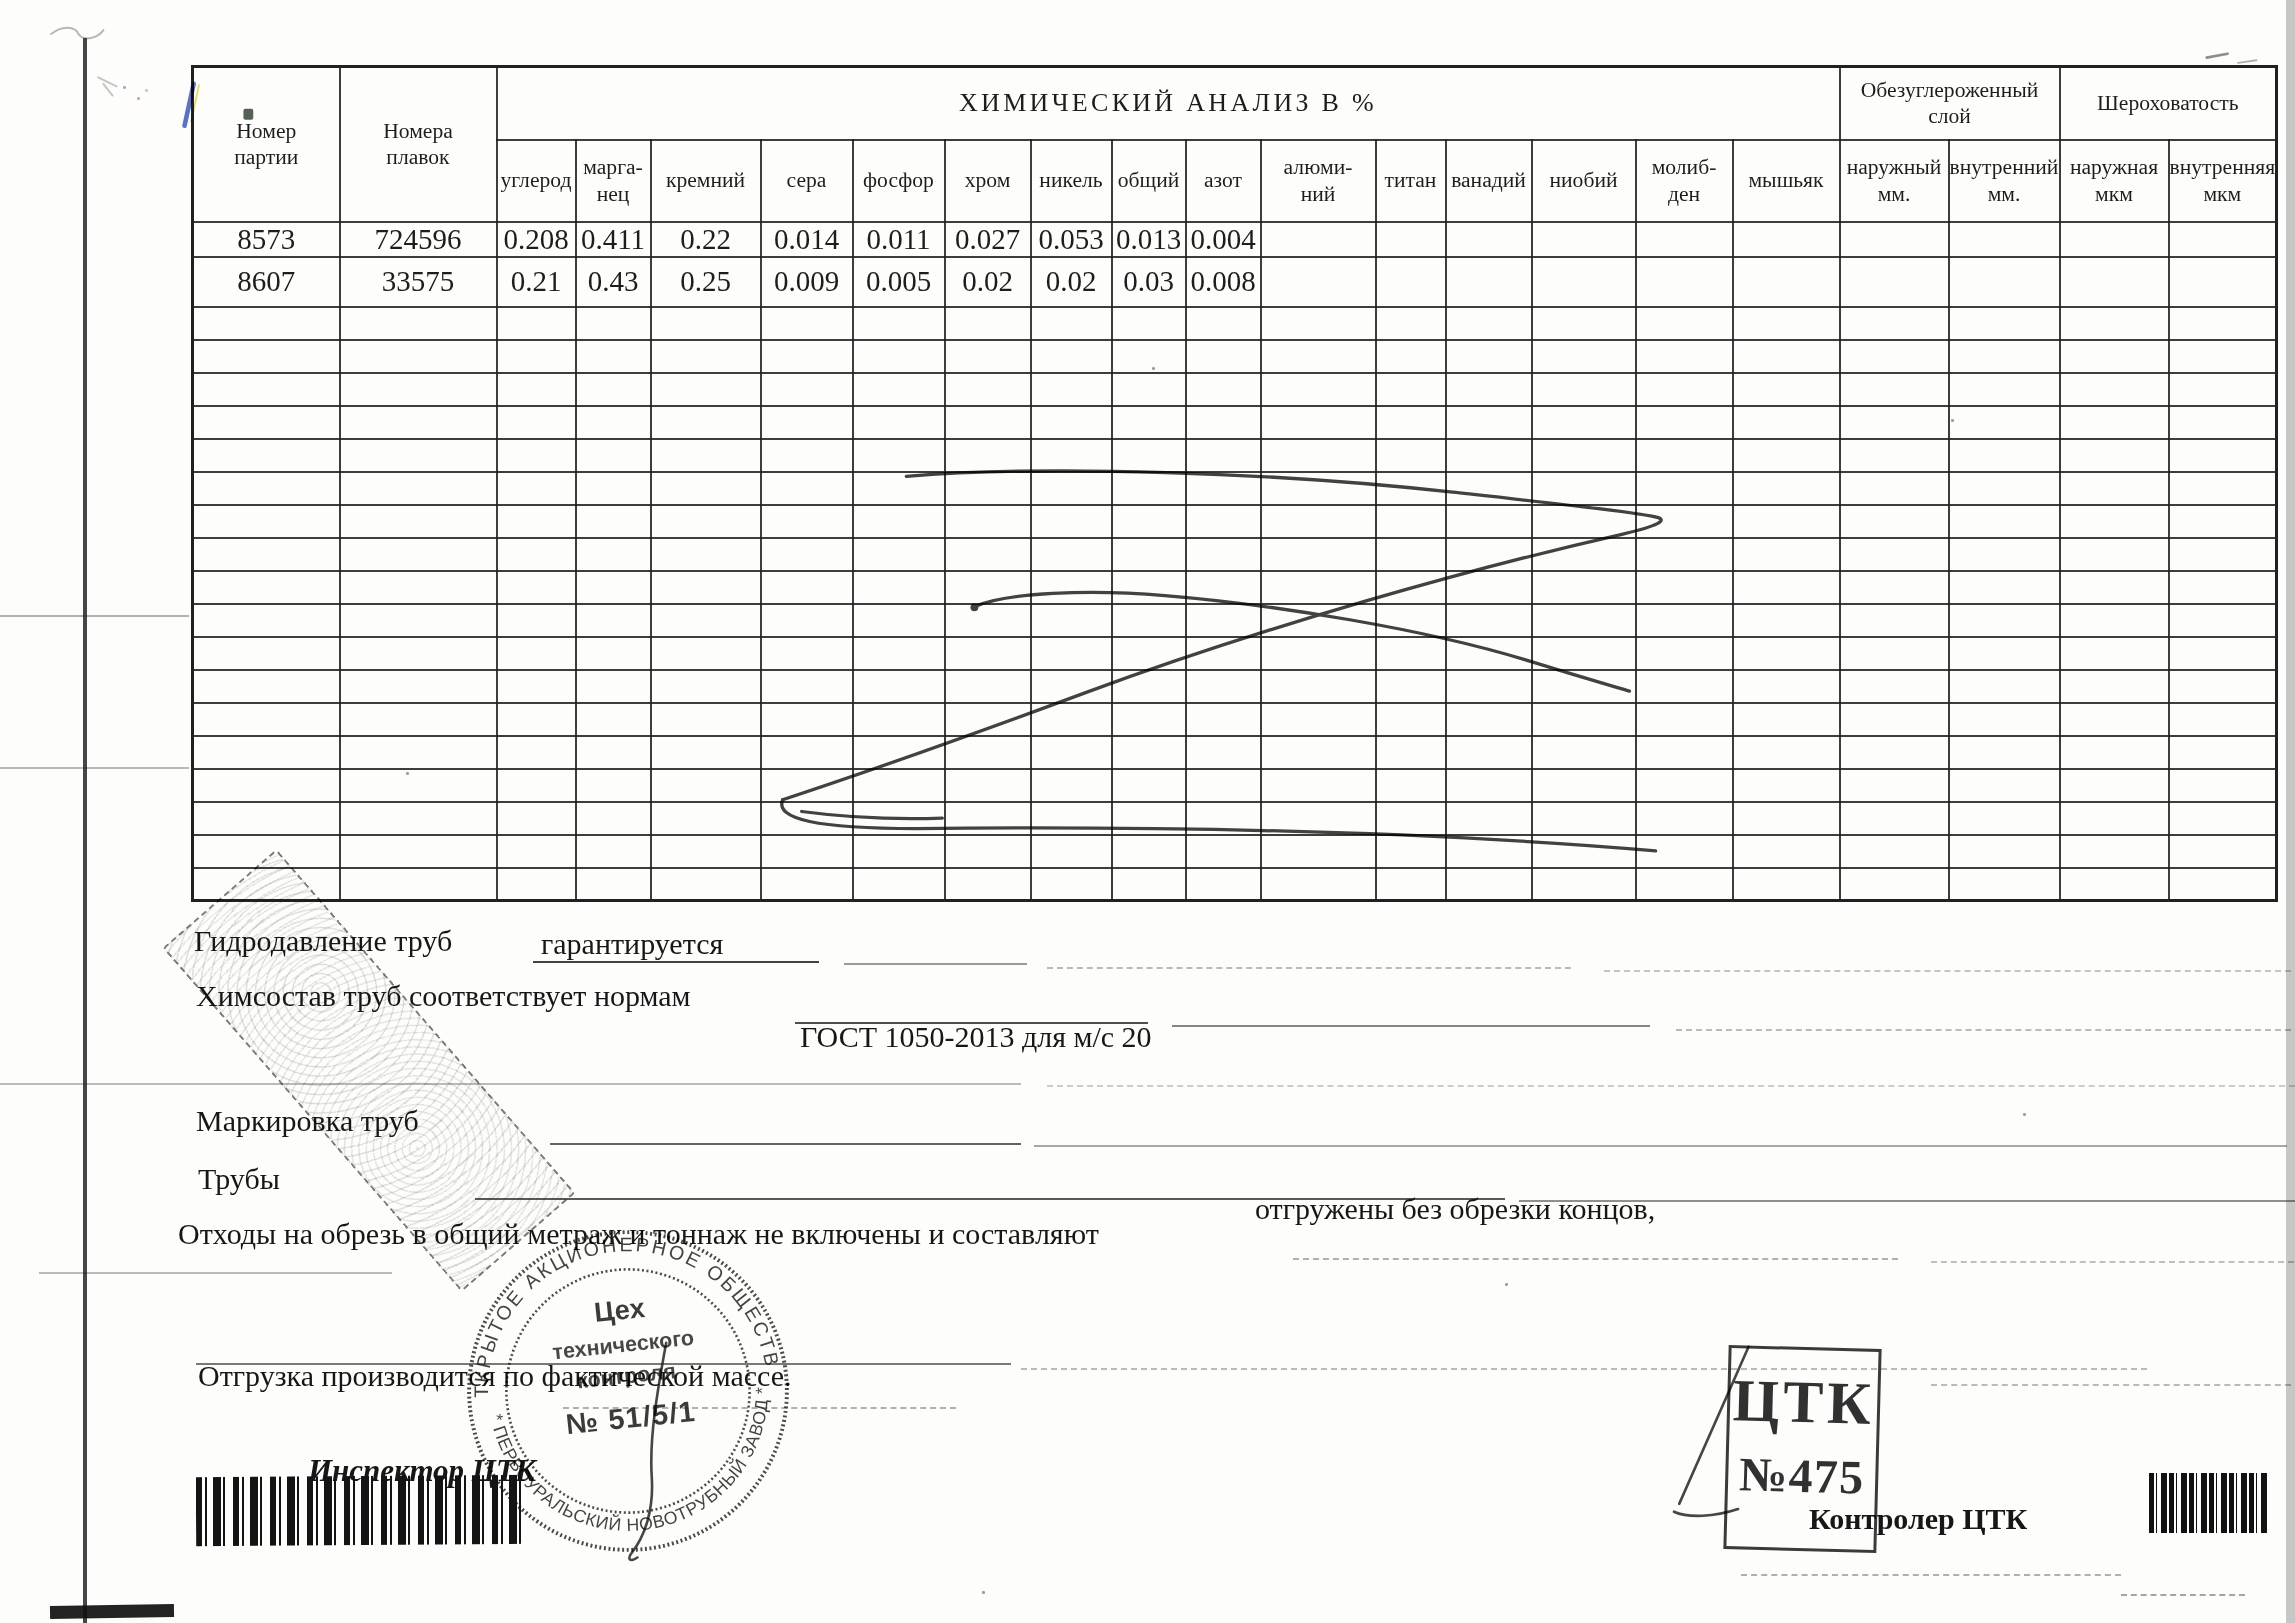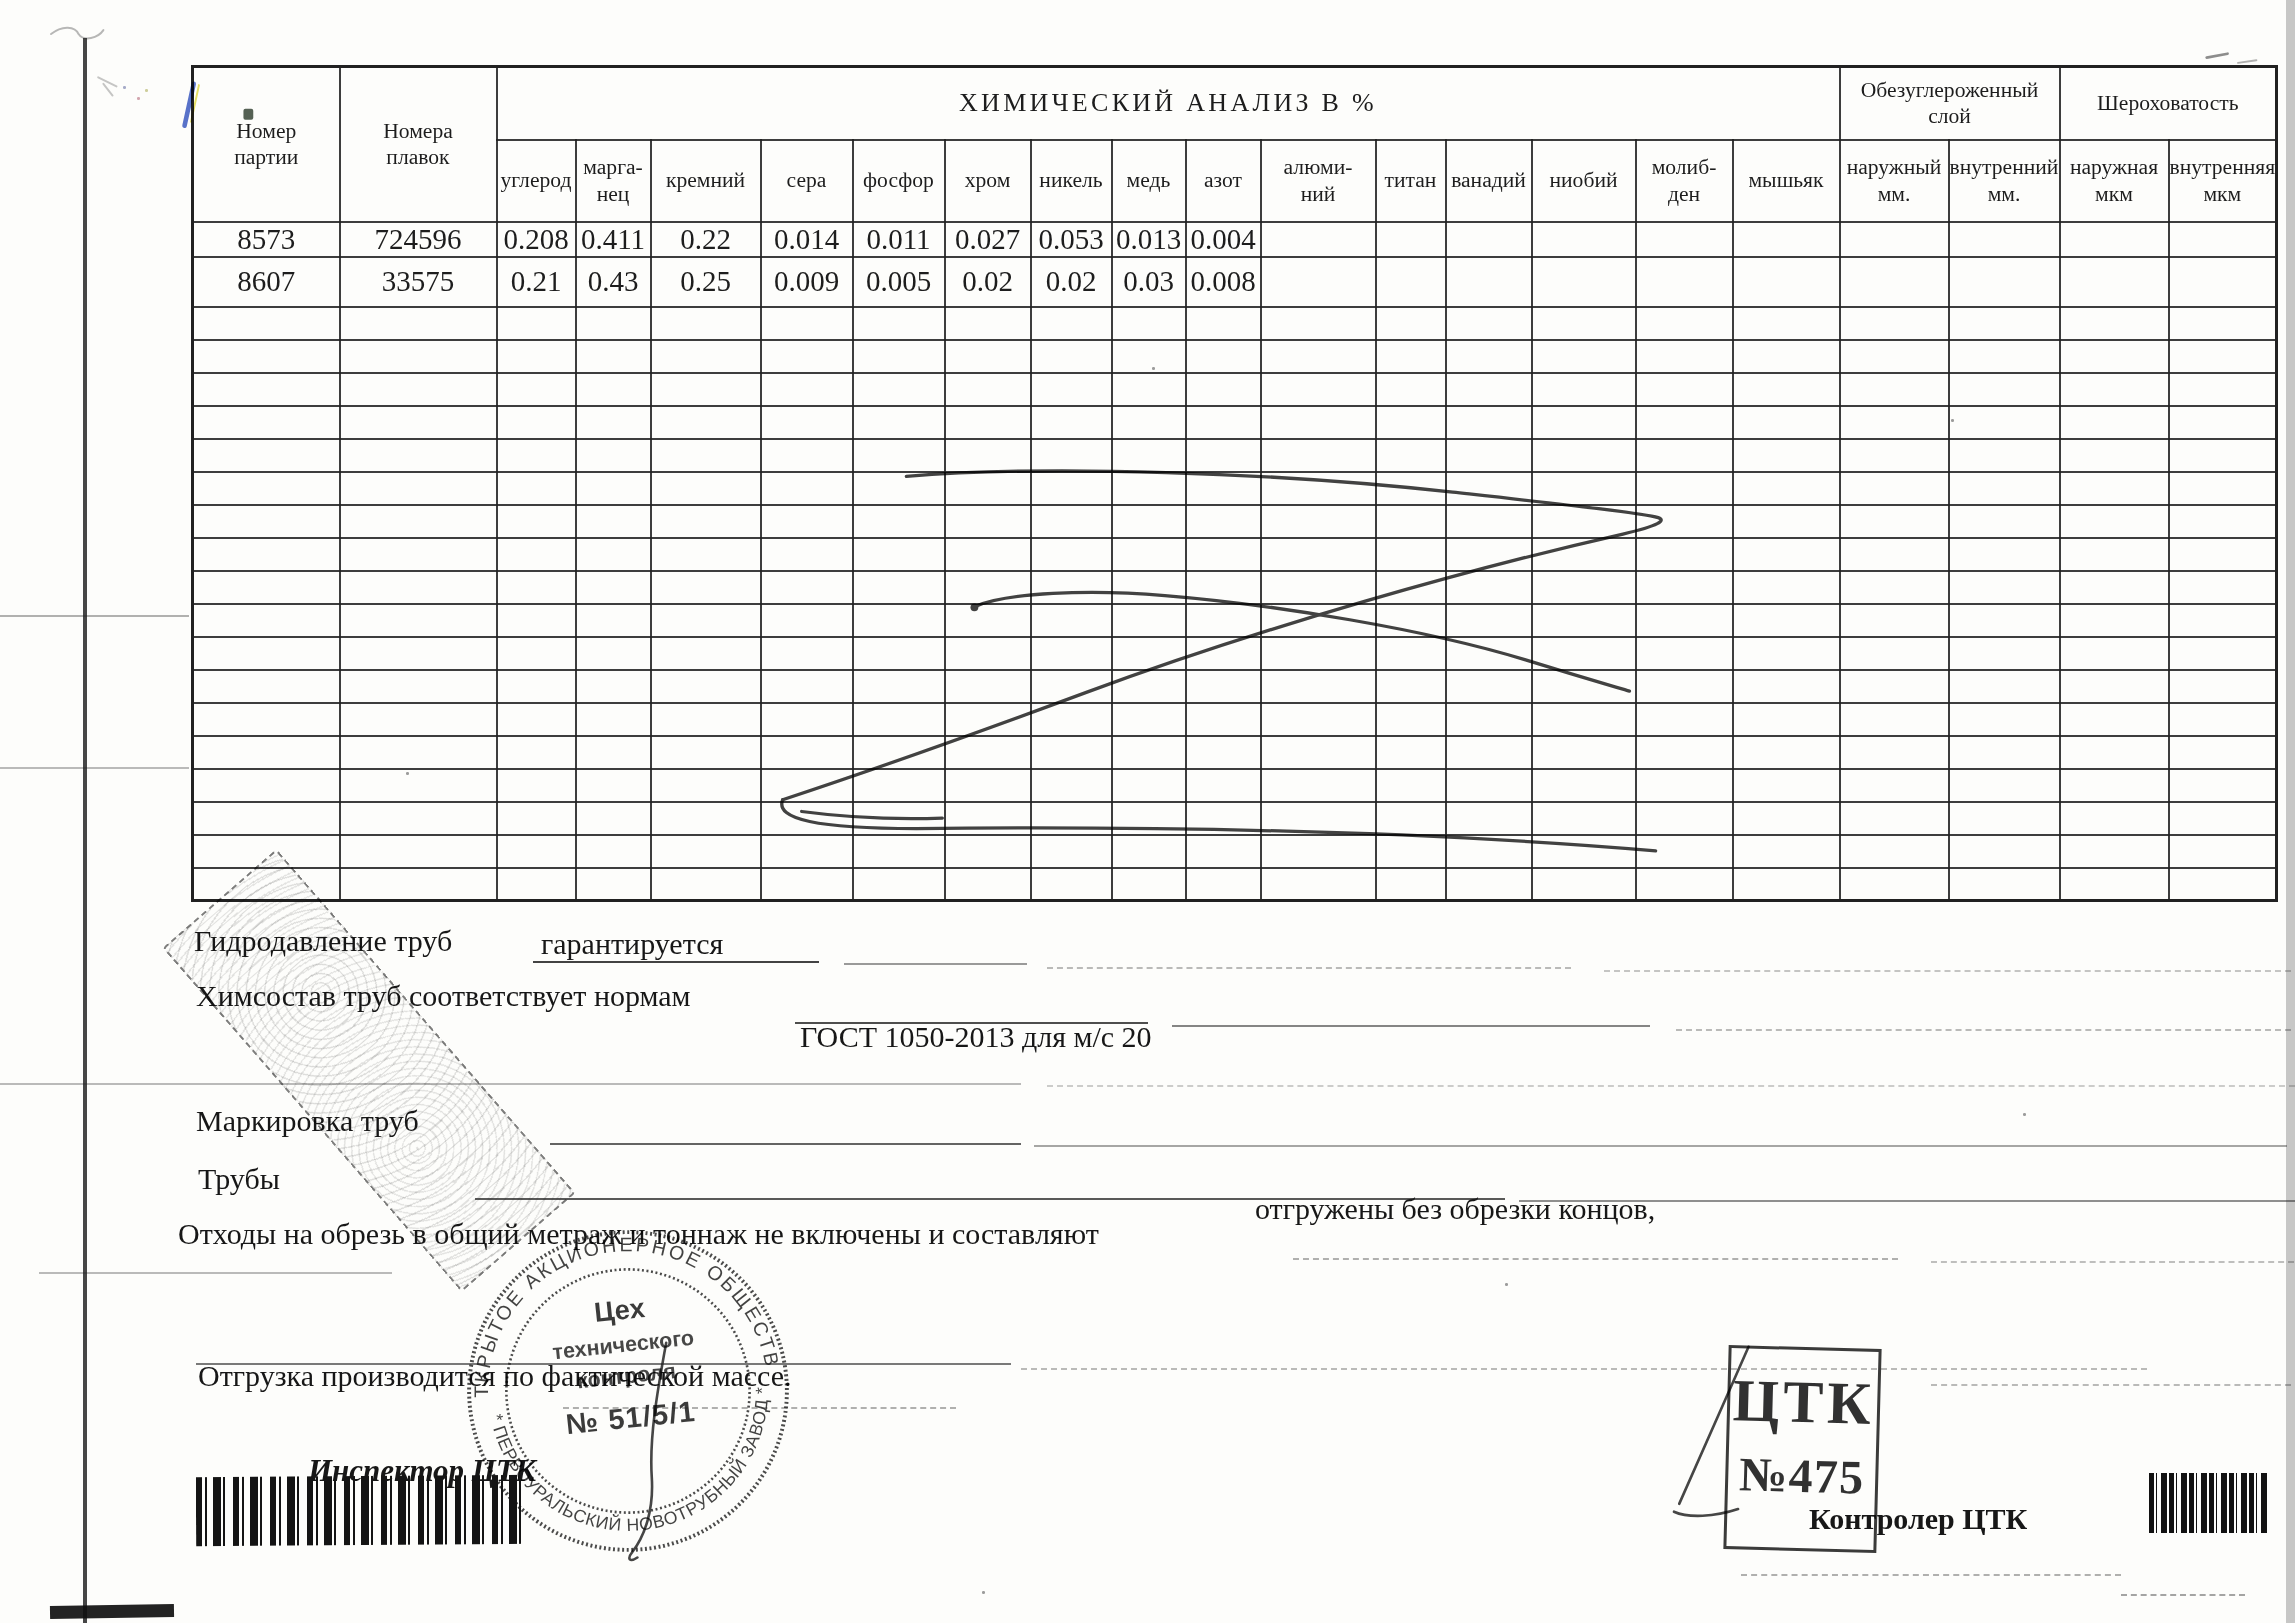--- a/index.html
+++ b/index.html
@@ -89,21 +89,21 @@
         </tr>
         <tr style="height: 82px;">
           <th class="hdr">углерод</th>
           <th class="hdr">марга-
 нец</th>
           <th class="hdr">кремний</th>
           <th class="hdr">сера</th>
           <th class="hdr">фосфор</th>
           <th class="hdr">хром</th>
           <th class="hdr">никель</th>
-          <th class="hdr">медь</th>
+          <th class="hdr">общий</th>
           <th class="hdr">азот</th>
           <th class="hdr">алюми-
 ний</th>
           <th class="hdr">титан</th>
           <th class="hdr">ванадий</th>
           <th class="hdr">ниобий</th>
           <th class="hdr">молиб-
 ден</th>
           <th class="hdr">мышьяк</th>
           <th class="hdr">наружный

